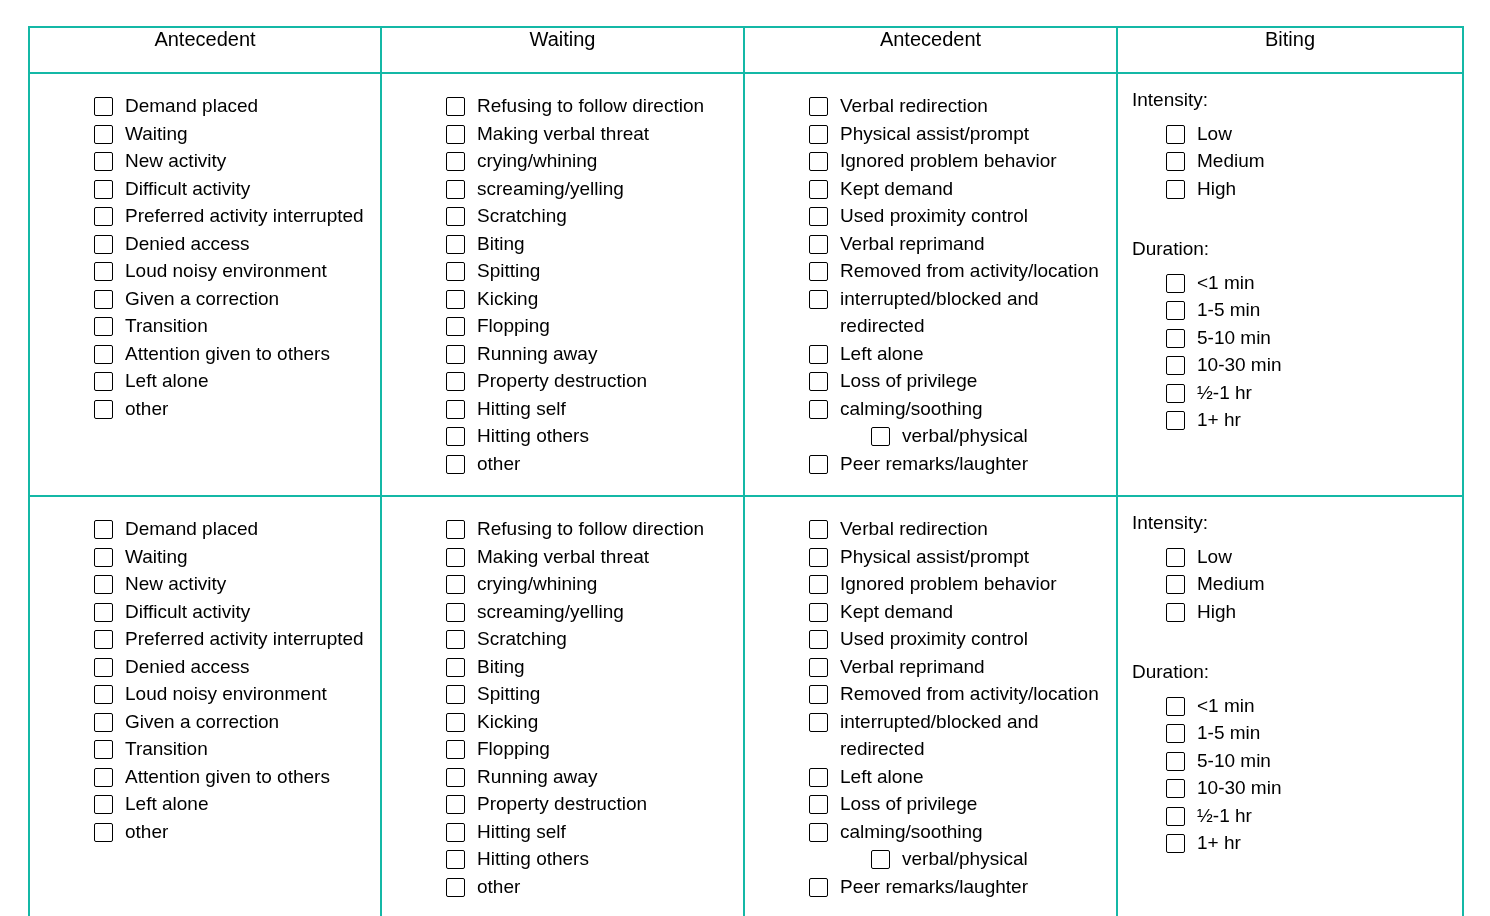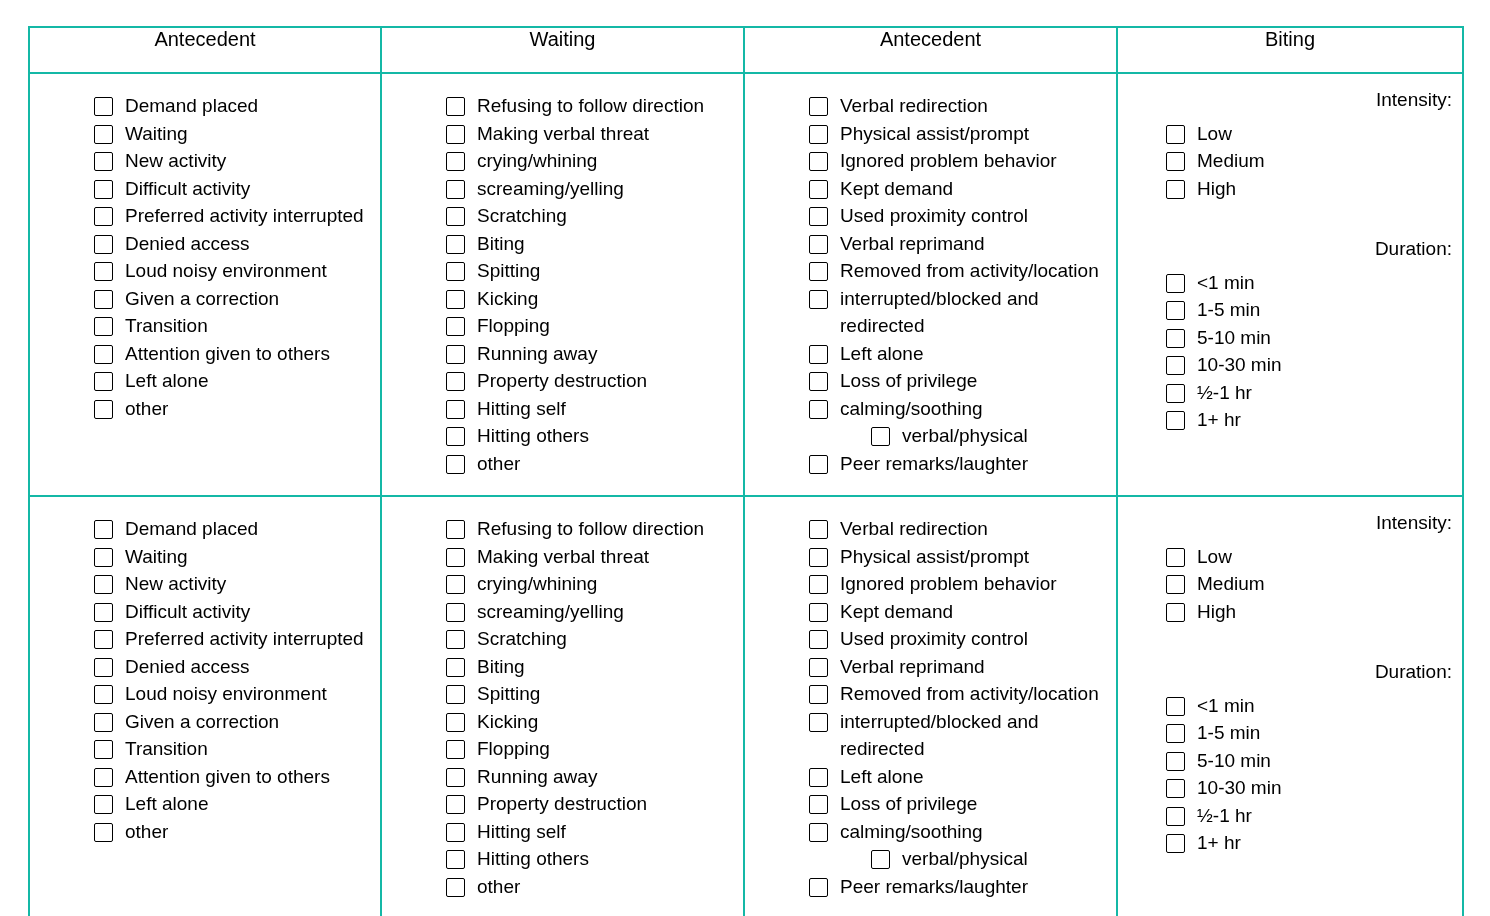--- a/index.html
+++ b/index.html
@@ -42,21 +42,20 @@
   col.c1 { width: 352px; }
   col.c2 { width: 363px; }
   col.c3 { width: 373px; }
   col.c4 { width: 346px; }
 
   .cell-pad {
     padding: 12px 10px 12px 10px;
   }
   .cell-pad-notes {
     padding: 12px 10px 12px 14px;
-    text-align: right;
   }
 
   ul.chk {
     list-style: none;
     margin: 6px;
     padding: 0;
   }
   ul.chk > li {
     display: flex;
     align-items: flex-start;

